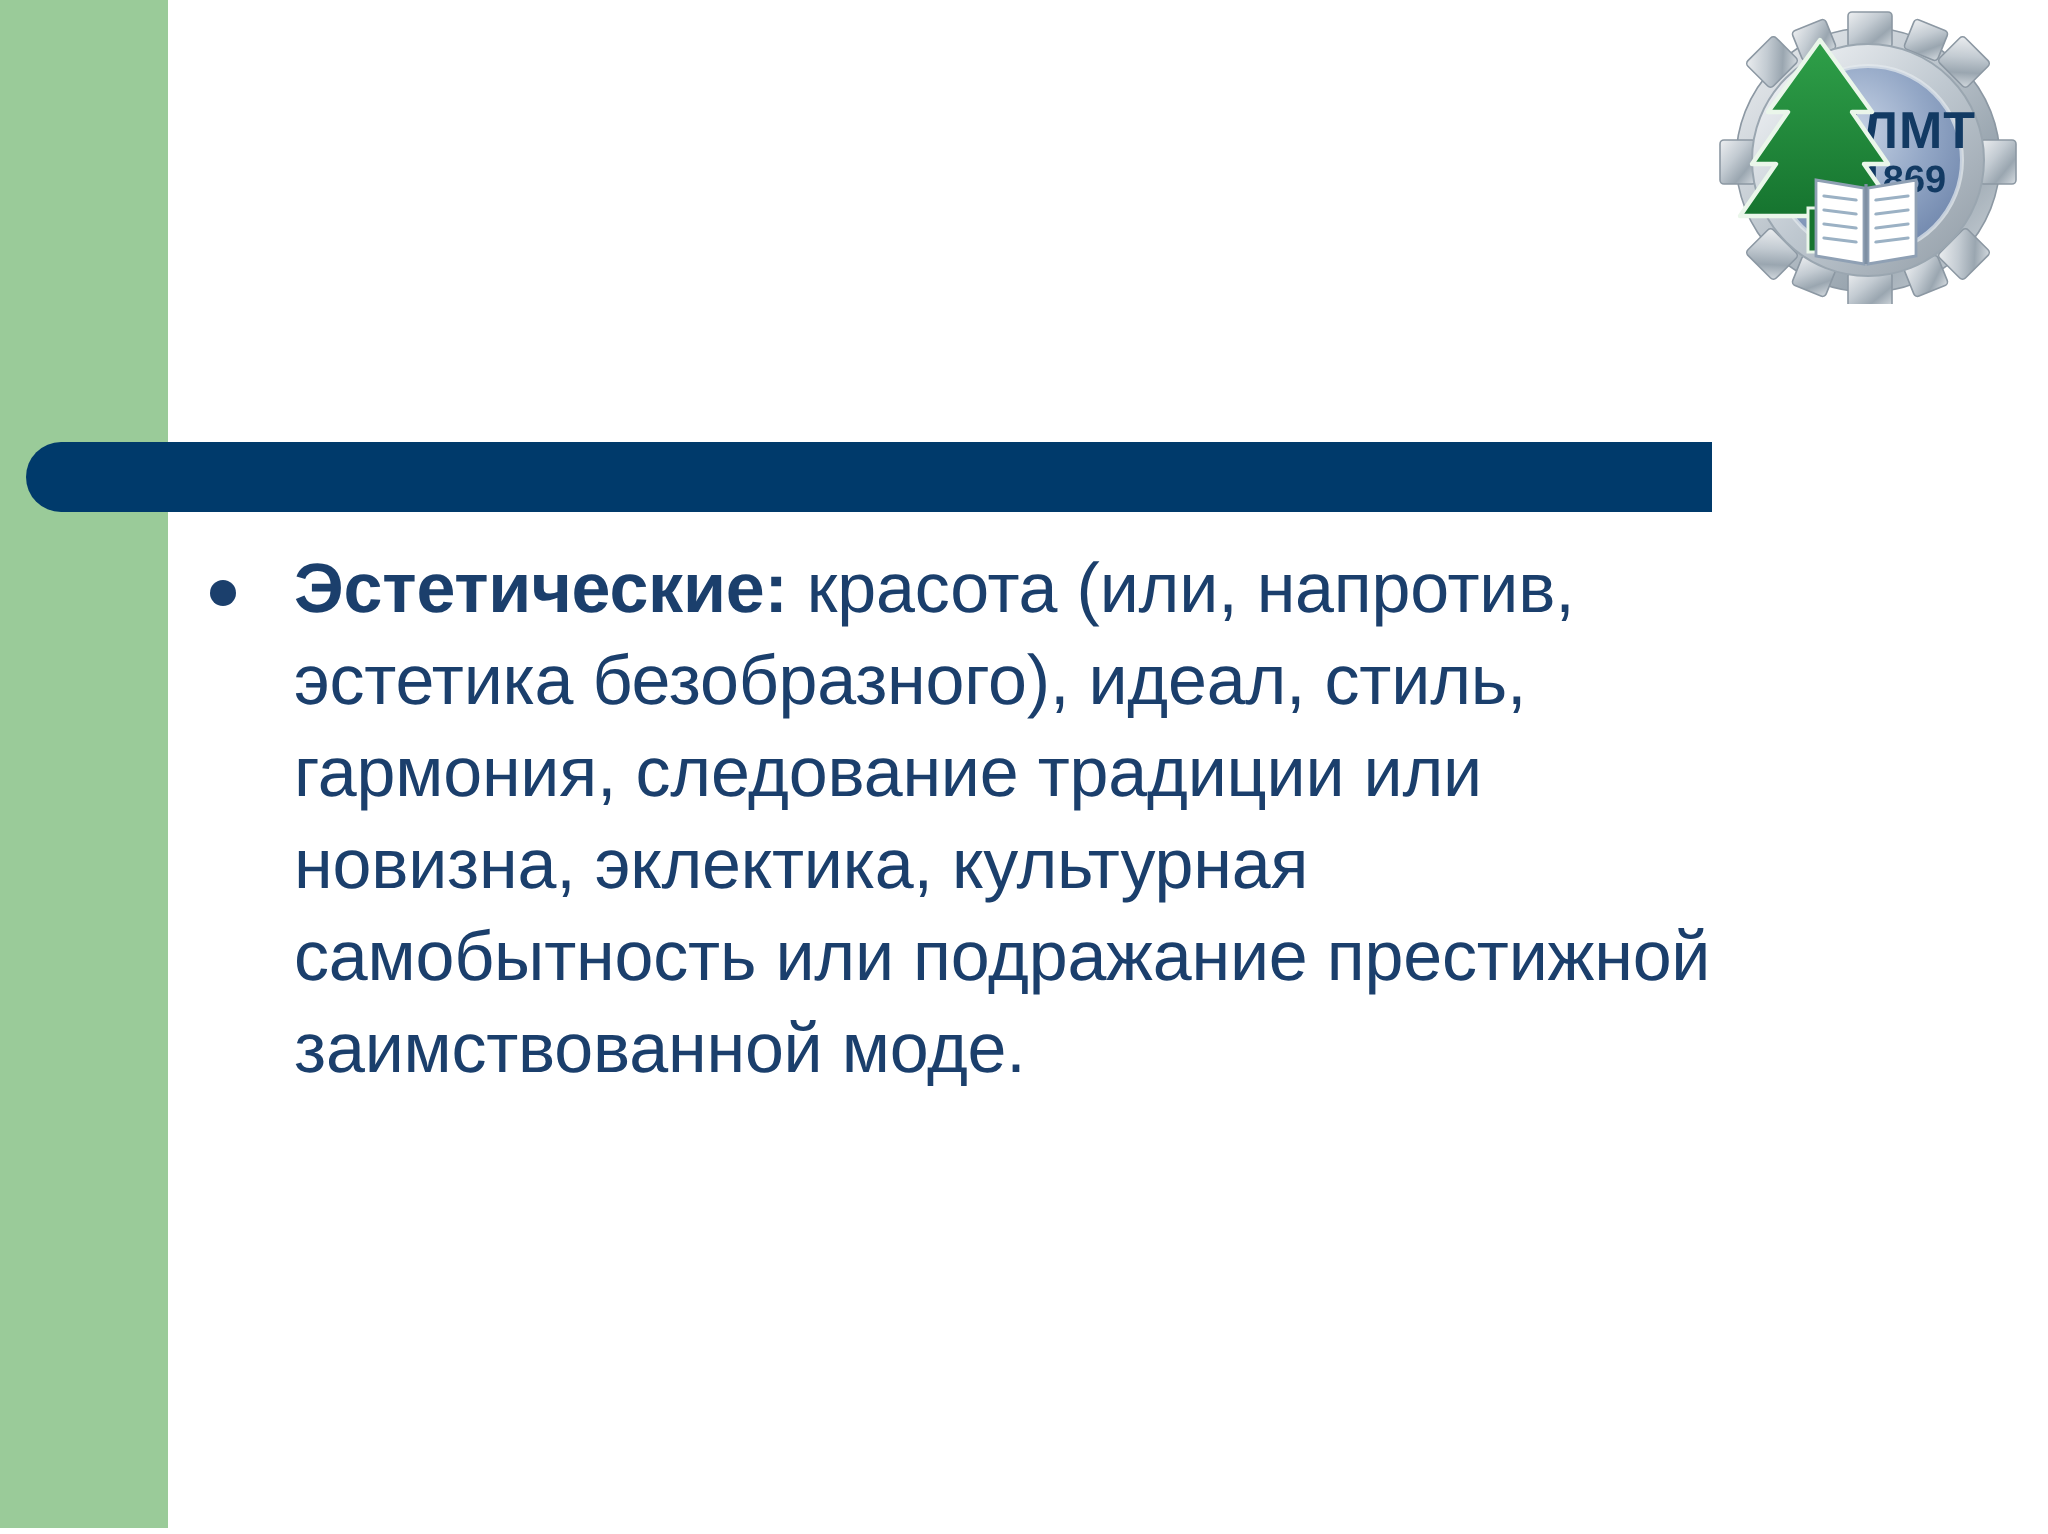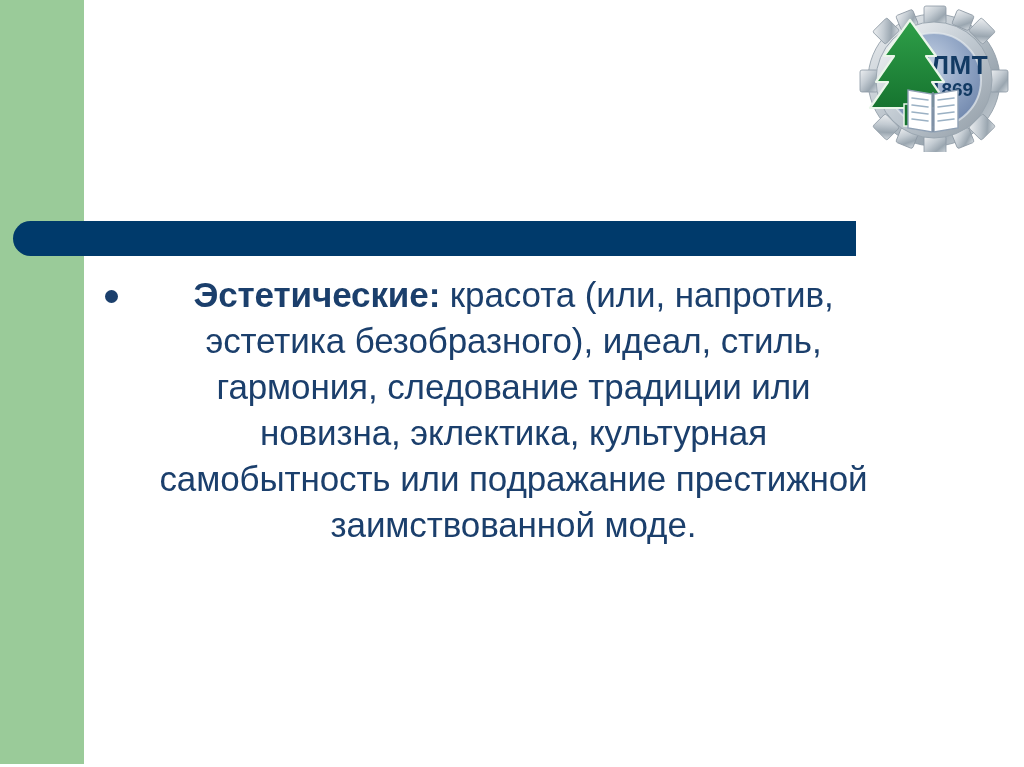--- a/index.html
+++ b/index.html
@@ -52,21 +52,20 @@
   
   .body-block {
     position: absolute;
     left: 100px;
     top: 272px;
     width: 780px;
   }
   .bullet-row {
     position: relative;
     padding-left: 47px;
-    text-align: center;
   }
   .bullet-dot {
     position: absolute;
     left: 5px;
     top: 18px;
     width: 13px;
     height: 13px;
     border-radius: 50%;
     background: #1B3F6C;
   }

